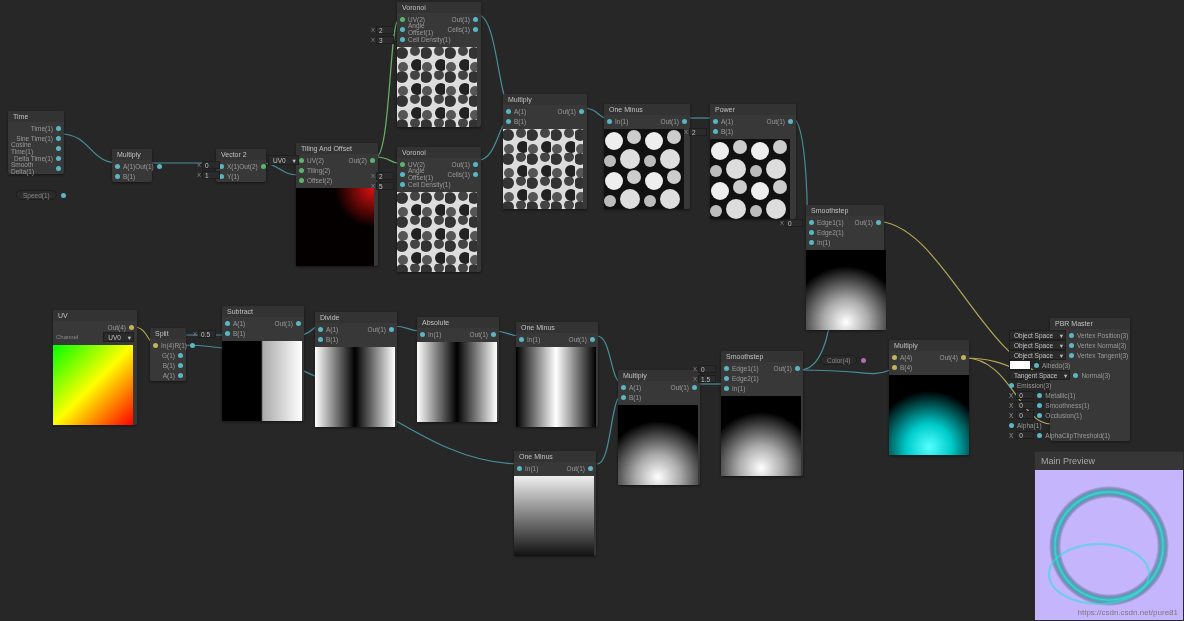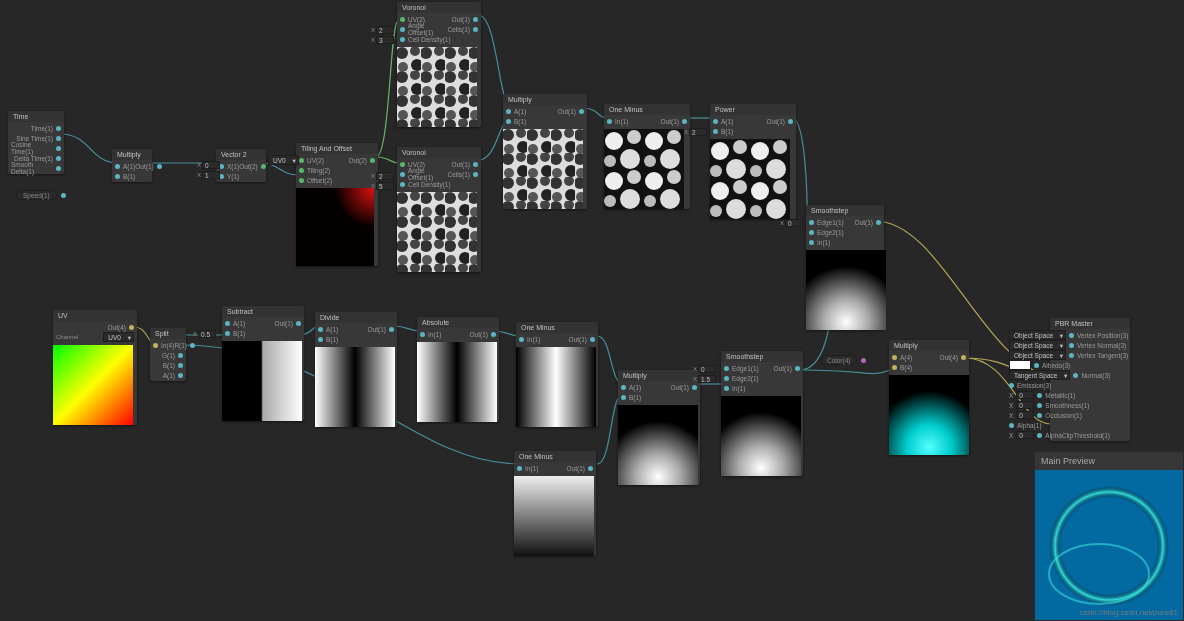--- a/index.html
+++ b/index.html
@@ -107,21 +107,21 @@
     height: 10px;
     line-height: 10px;
     display: inline-block;
   }
   .main-preview {
     position: absolute;
     right: 0;
     bottom: 0;
     width: 150px;
     height: 170px;
-    background: #0369a1;
+    background: #c4b5fd;
     z-index: 10;
     border: 1px solid #2a2a2a;
   }
   .main-preview-header {
     padding: 4px 6px;
     font-size: 9px;
     color: #a8a8a8;
     background: #363636;
   }
   .main-preview-body {
@@ -927,13 +927,13 @@
 <div class="main-preview">
   <div class="main-preview-header">Main Preview</div>
   <div class="main-preview-body">
     <svg width="140" height="140">
       <circle cx="70" cy="72" r="60" fill="url(#gRing)"></circle>
       <ellipse cx="60" cy="100" rx="50" ry="30" fill="none" stroke="#3dd" stroke-width="2" opacity="0.6"></ellipse>
     </svg>
   </div>
 </div>
 
-<div class="watermark">csdn://blog.csdn.net/pure81</div>
+<div class="watermark">https://csdn.csdn.net/pure81</div>
 
 </body></html>

